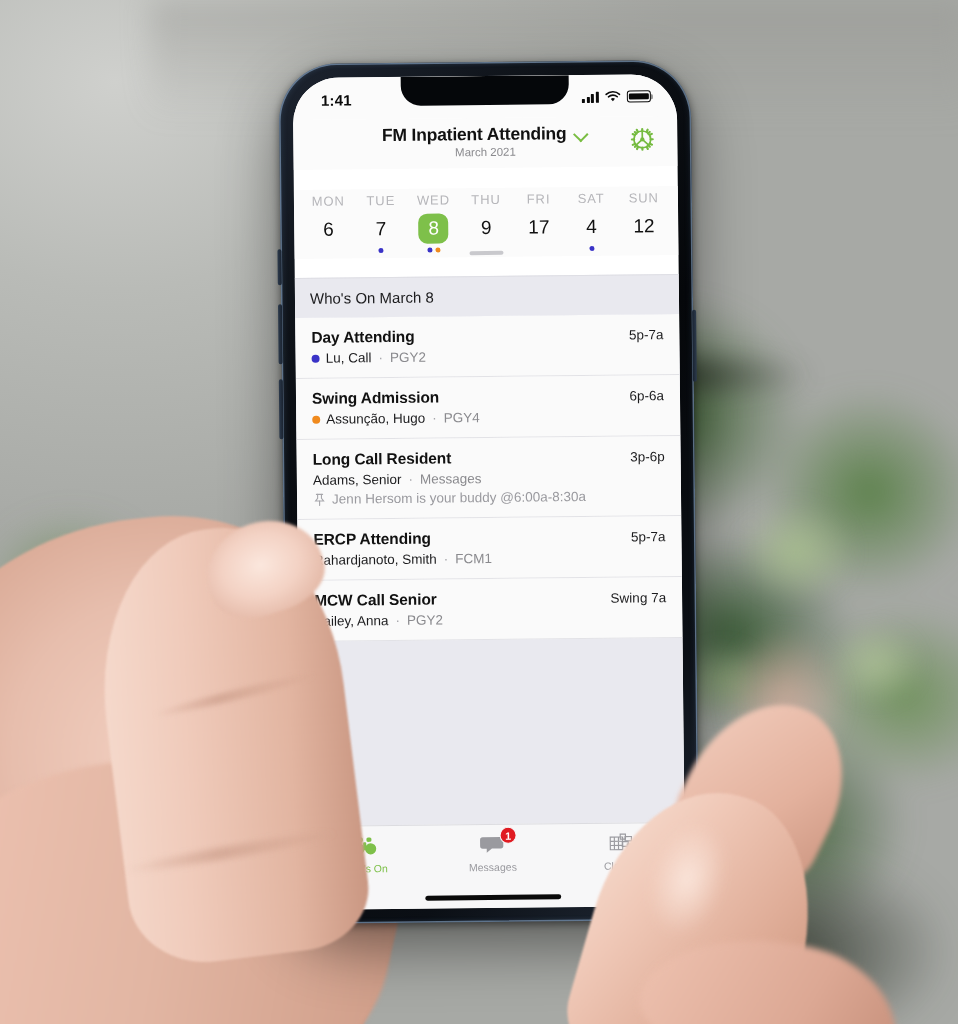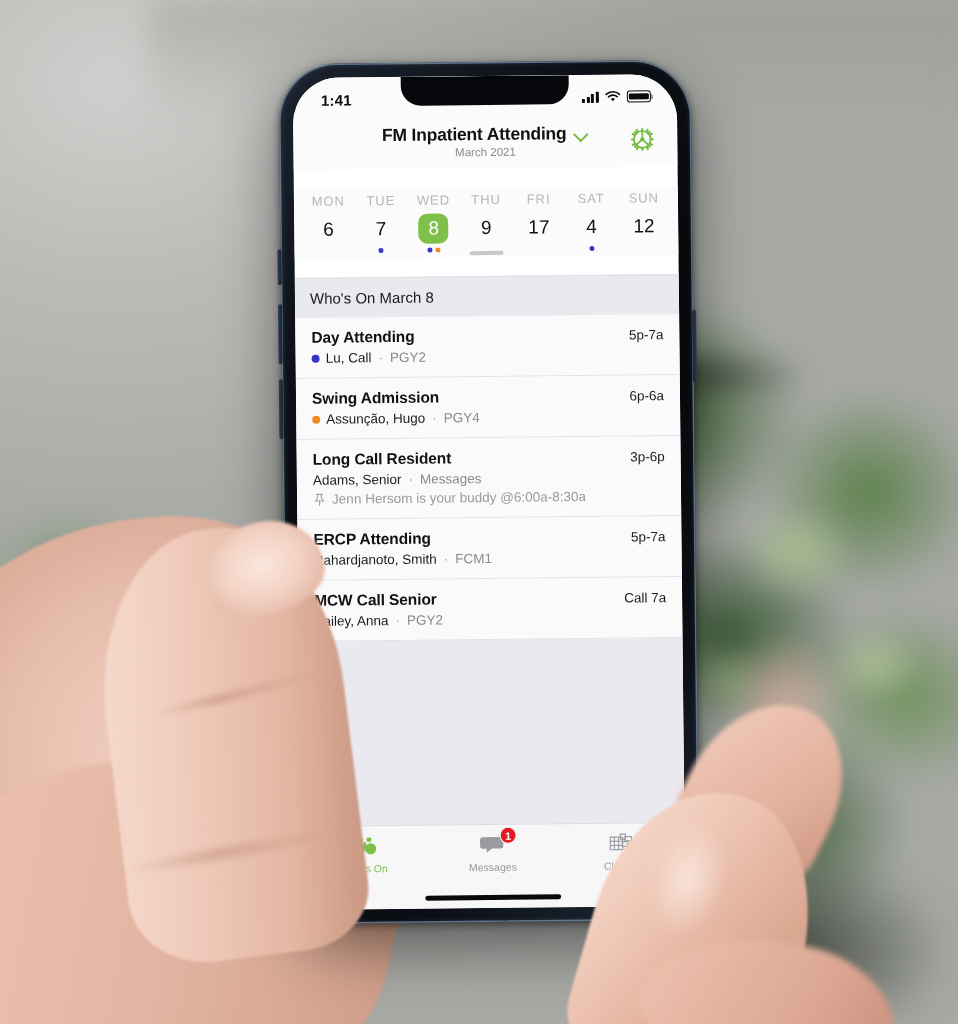--- a/index.html
+++ b/index.html
@@ -531,21 +531,21 @@
         <div class="row-person">
           <span>Rahardjanoto, Smith</span>
           <span class="sep">·</span>
           <span class="role">FCM1</span>
         </div>
       </div>
 
       <div class="row">
         <div class="row-top">
           <span class="row-title">MCW Call Senior</span>
-          <span class="row-time">Call 7a</span>
+          <span class="row-time">Swing 7a</span>
         </div>
         <div class="row-person">
           <span>Bailey, Anna</span>
           <span class="sep">·</span>
           <span class="role">PGY2</span>
         </div>
       </div>
 
       <div class="list-filler"></div>
     </div>

